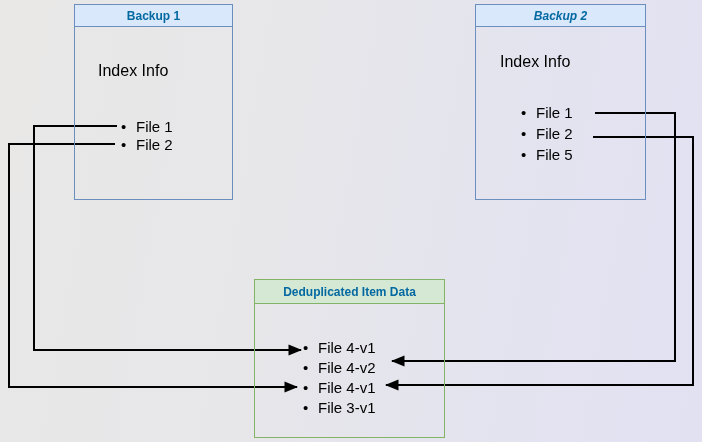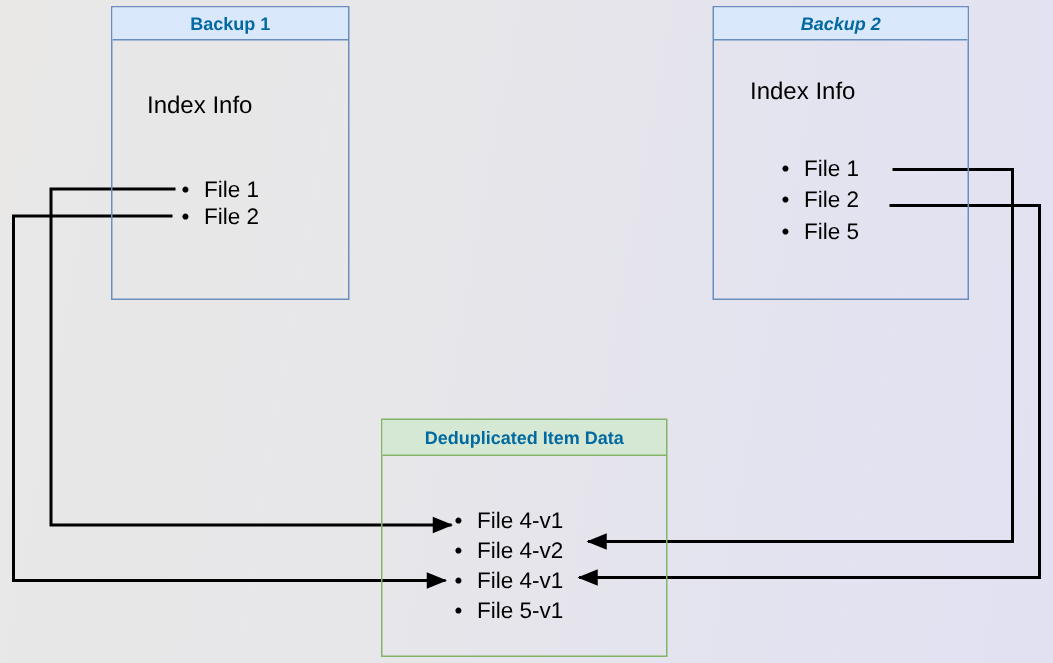--- a/index.html
+++ b/index.html
@@ -142,17 +142,17 @@
     <div class="li">
       <span class="dot">•</span>
       <span>File 4-v2</span>
     </div>
     <div class="li">
       <span class="dot">•</span>
       <span>File 4-v1</span>
     </div>
     <div class="li">
       <span class="dot">•</span>
-      <span>File 5-v1</span>
+      <span>File 3-v1</span>
     </div>
   </div>
 
 </div>
 
 </body></html>

